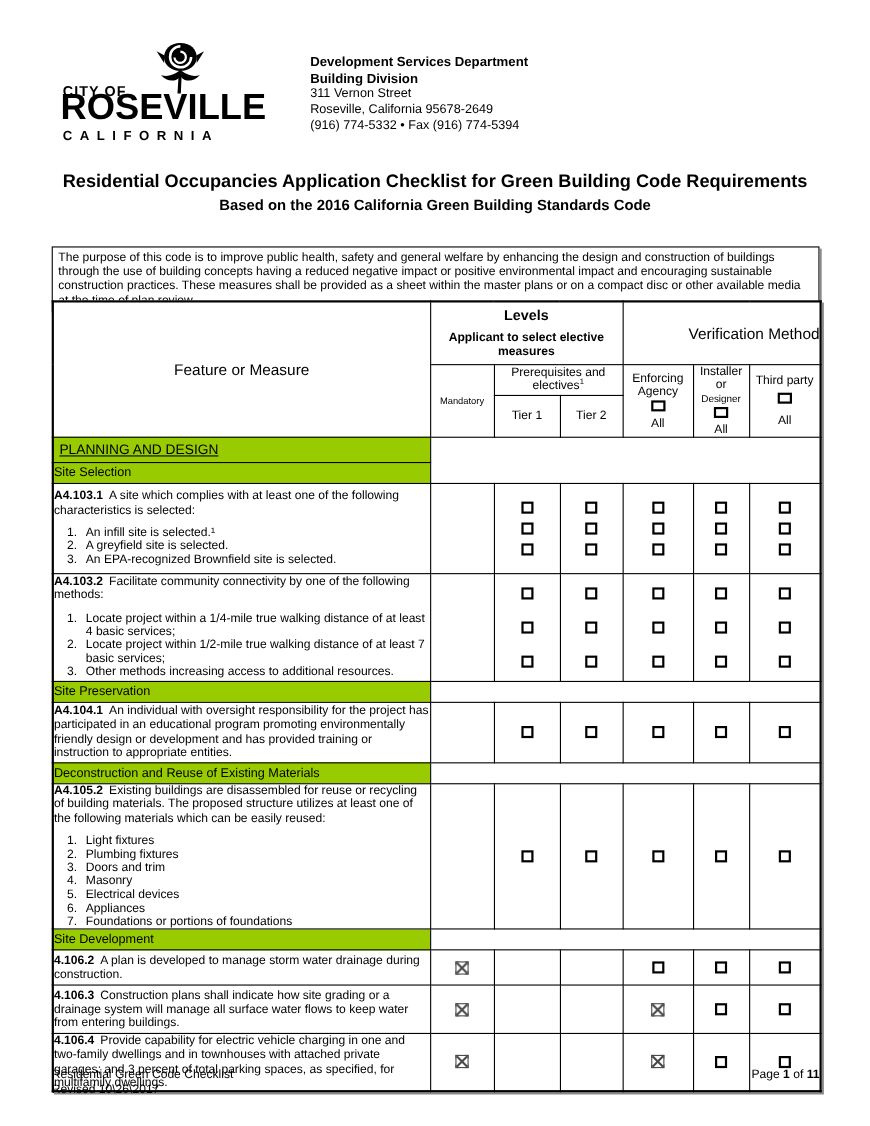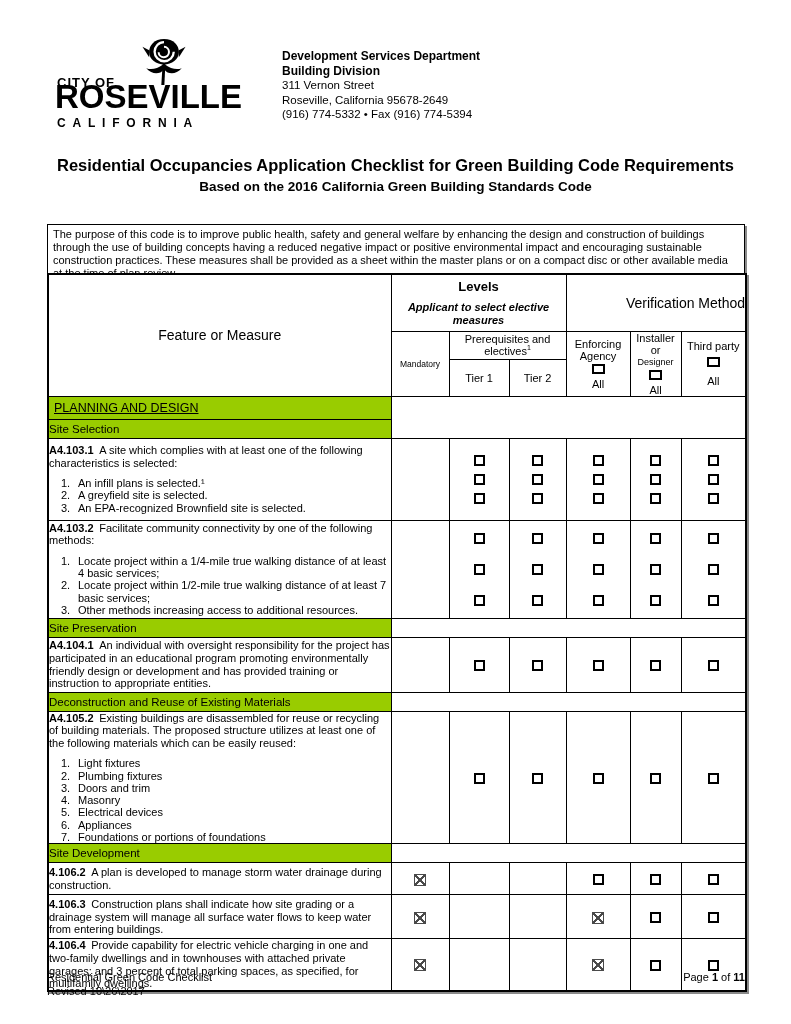--- a/index.html
+++ b/index.html
@@ -35,21 +35,21 @@
   
   table.checklist {
     position:absolute; top:273px; left:47px; width:698px;
     border-collapse:collapse; table-layout:fixed; background:#fff;
     border:2px solid #000; box-shadow:2px 2px 0 #8a8a8a;
   }
   .checklist th, .checklist td { border:1px solid #000; padding:0; font-weight:normal; vertical-align:middle; }
   .h-feature { vertical-align:top; padding-top:9px; font-size:14px; font-weight:bold; text-align:center; }
   .h-levels  { vertical-align:top; text-align:center; padding-top:7px;margin-top:44px; }
   .h-levels .lv  { font-size:13px; font-weight:bold; }
-  .h-levels .note{ font-size:11px; font-weight:bold; line-height:12.5px; width:160px; margin:7px auto 0;font-style:italic; }
+  .h-levels .note{ font-size:11px; font-weight:bold; line-height:12.5px; width:160px; margin:7px auto 0; }
   .h-verif   { vertical-align:top; padding-top:9px; font-size:14px; font-weight:bold; text-align:right; }
   .h-mand    { vertical-align:top; padding-top:3px; text-align:center; font-size:8.5px; font-weight:bold; }
   .h-prereq  { text-align:center; font-size:11px; line-height:12px; padding:1px 4px; }
   .h-tier    { text-align:center; font-size:11px; font-weight:bold; }
   .h-vcol    { text-align:center; font-size:11px; line-height:12px; vertical-align:top; padding-top:3px; }
   .h-vcol .sm { font-size:9px; }
   .h-vcol .all { font-size:11px; }
   sup { font-size:7px; vertical-align:super; line-height:0; }
 
   .section-cell { background:var(--green,#99cc00); font-weight:bold; font-size:11.5px; padding:3px 5px; vertical-align:middle; }
@@ -168,21 +168,21 @@
         </tr>
         <tr style="height: 19px;">
           <td class="section-cell">Site Selection</td>
         </tr>
         <tr style="height: 82px; margin-left: 18px;">
           <td class="measure-cell">
             <div><span class="m-code">A4.103.1</span> A site which complies with at least one of the following characteristics is selected:</div>
             <div class="items">
               <div class="item">
                 <span class="num">1.</span>
-                <span class="itxt">An infill plans is selected.¹</span>
+                <span class="itxt">An infill site is selected.¹</span>
               </div>
               <div class="item">
                 <span class="num">2.</span>
                 <span class="itxt">A greyfield site is selected.</span>
               </div>
               <div class="item">
                 <span class="num">3.</span>
                 <span class="itxt">An EPA-recognized Brownfield site is selected.</span>
               </div>
             </div>

